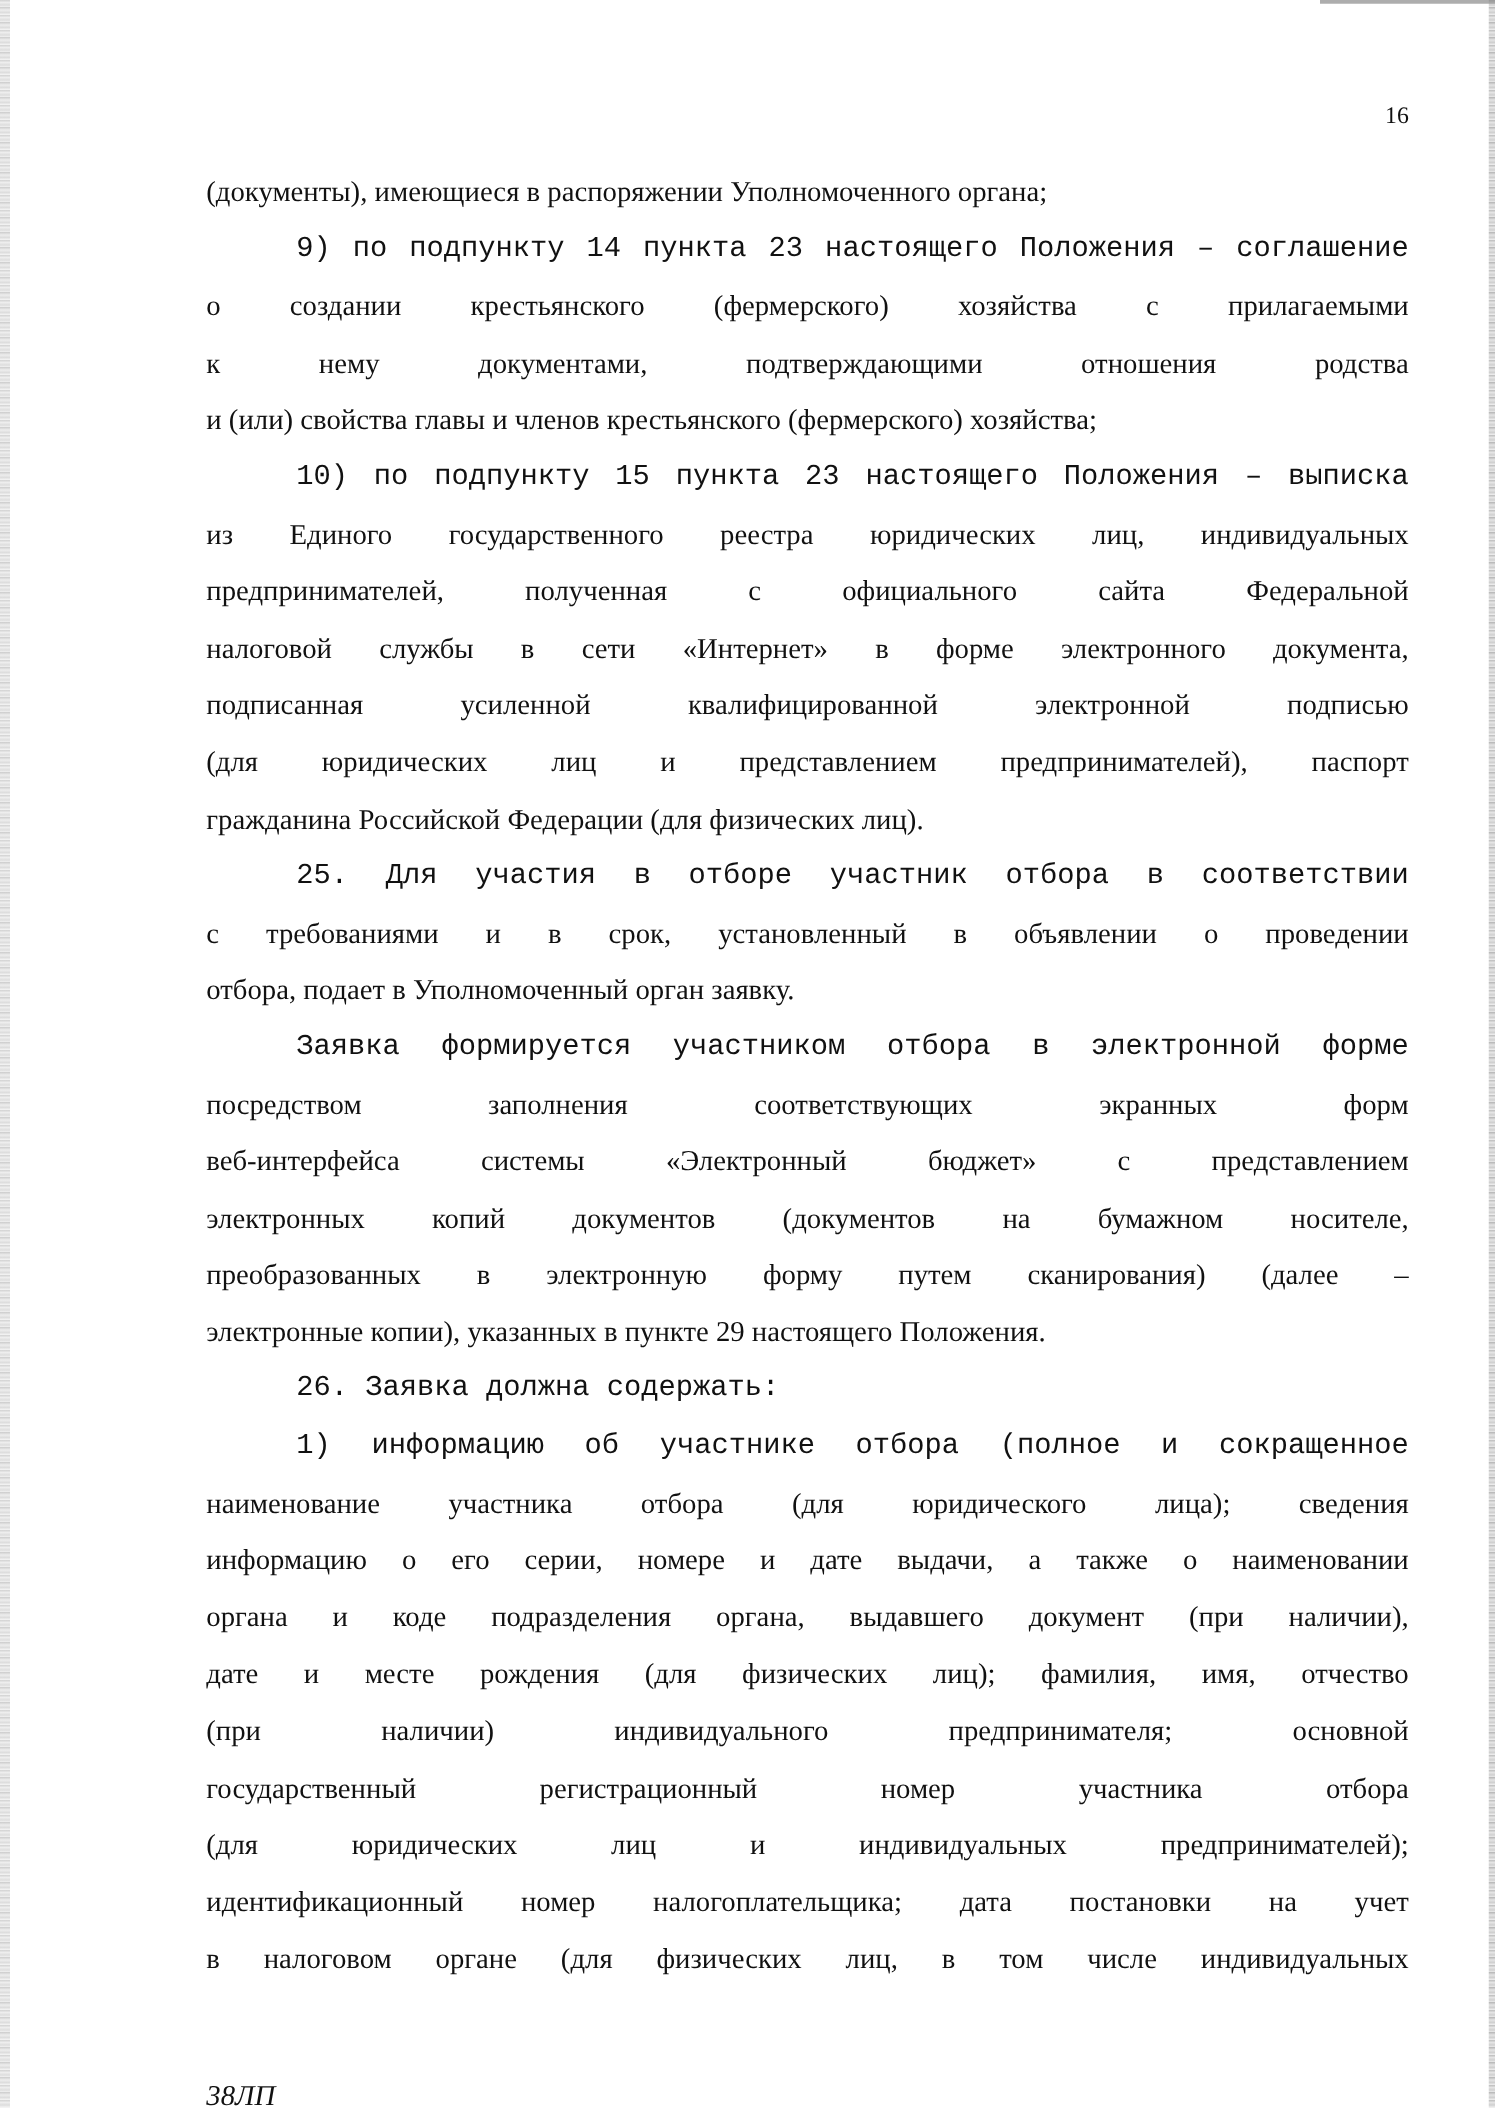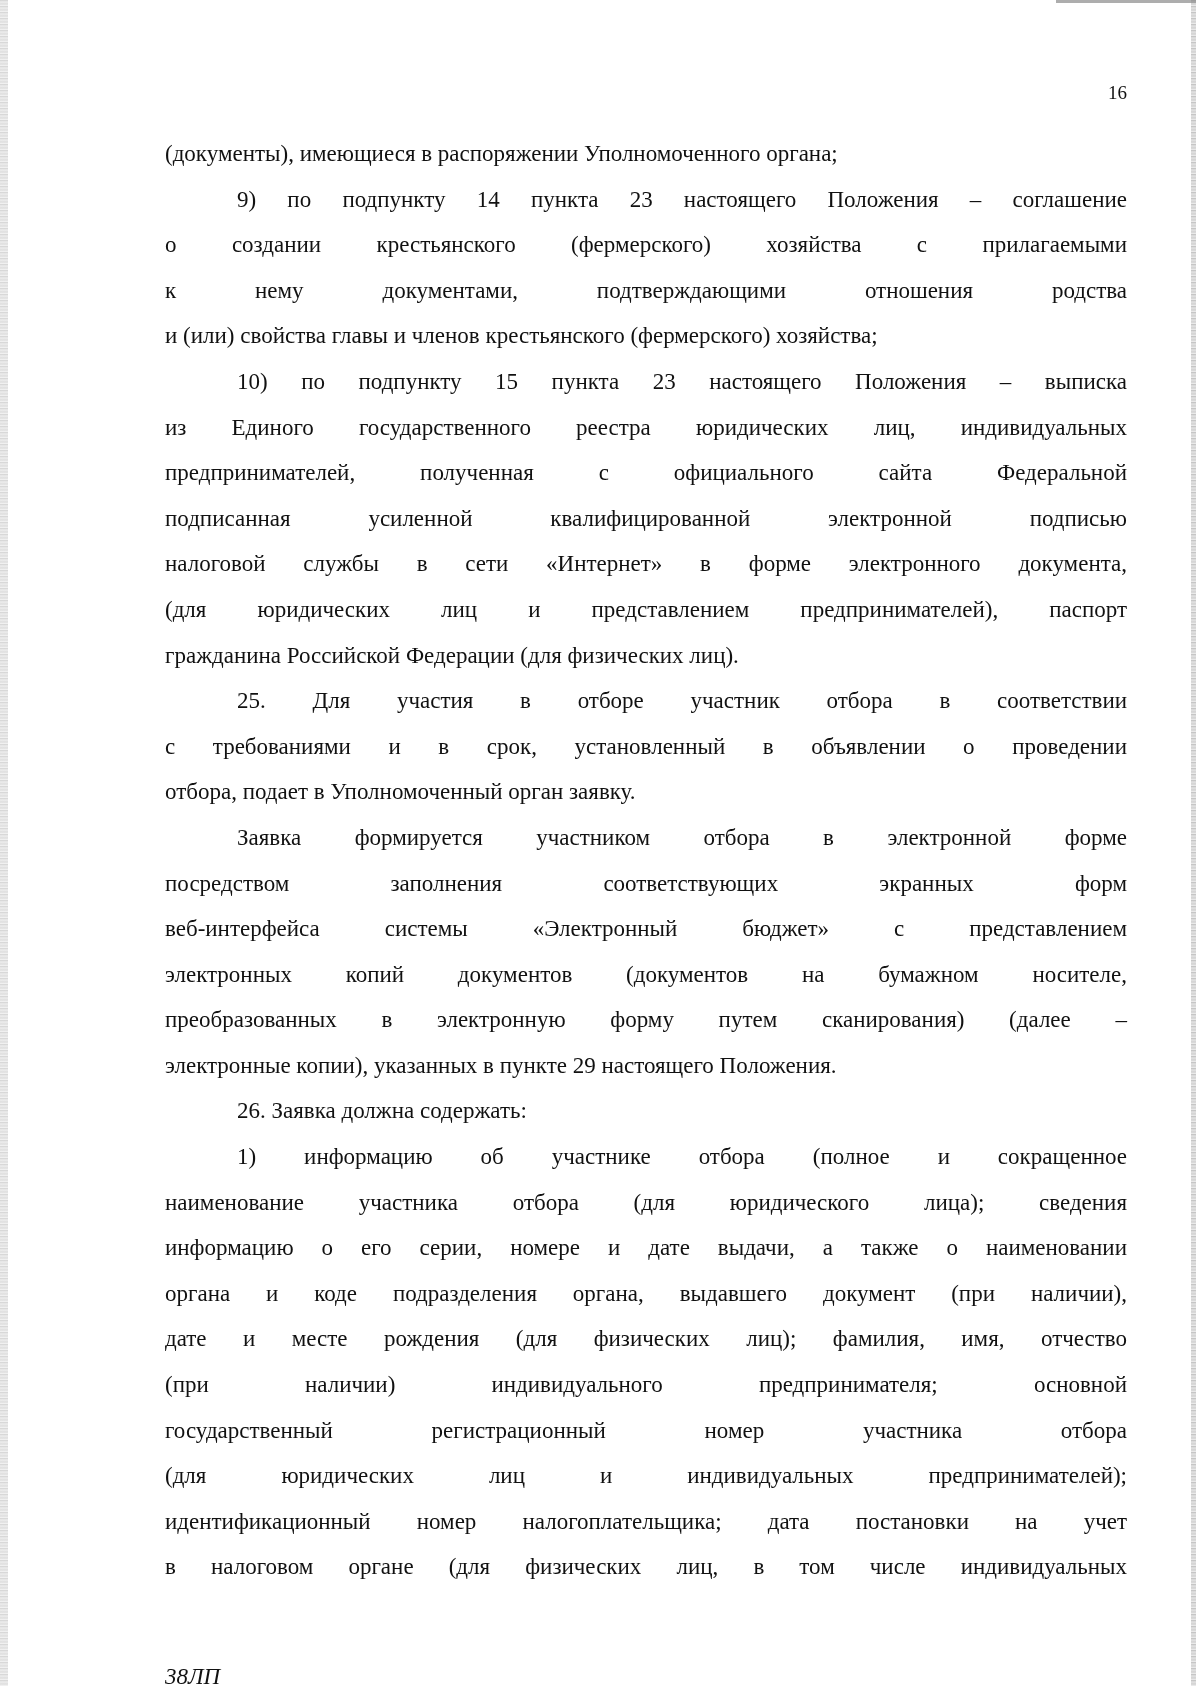--- a/index.html
+++ b/index.html
@@ -28,21 +28,21 @@
     }
     .body-text {
       position: absolute; top: 131px; left: 0; width: 962px;
       font-size: 23px; line-height: 45.6px;
     }
     .line {
       display: block; height: 45.6px; white-space: nowrap;
       text-align: justify; text-align-last: justify;
     }
     .line.last { text-align-last: left; }
-    .line.indent { padding-left: 72px; }
+    .line.indent { padding-left: 72px; font-family: Liberation Mono, monospace; }
     .footer-code {
       position: absolute; left: 0; top: 1664px; font-size: 23px; font-style: italic;
     }
   </style>
 </head>
 <body>
 
 <div class="scan-edge-left"></div>
 <div class="scan-edge-right"></div>
 <div class="scan-edge-top"></div>
@@ -51,22 +51,22 @@
   <div class="page-number">16</div>
   <div class="body-text" id="body-text">
       <span class="line last">(документы), имеющиеся в распоряжении Уполномоченного органа;</span>
       <span class="line indent">9) по подпункту 14 пункта 23 настоящего Положения – соглашение</span>
       <span class="line">о создании крестьянского (фермерского) хозяйства с прилагаемыми</span>
       <span class="line">к нему документами, подтверждающими отношения родства</span>
       <span class="line last">и (или) свойства главы и членов крестьянского (фермерского) хозяйства;</span>
       <span class="line indent">10) по подпункту 15 пункта 23 настоящего Положения – выписка</span>
       <span class="line">из Единого государственного реестра юридических лиц, индивидуальных</span>
       <span class="line">предпринимателей, полученная с официального сайта Федеральной</span>
+      <span class="line">налоговой службы в сети «Интернет» в форме электронного документа,</span>
       <span class="line">подписанная усиленной квалифицированной электронной подписью</span>
-      <span class="line">налоговой службы в сети «Интернет» в форме электронного документа,</span>
       <span class="line">(для юридических лиц и представлением предпринимателей), паспорт</span>
       <span class="line last">гражданина Российской Федерации (для физических лиц).</span>
       <span class="line indent">25. Для участия в отборе участник отбора в соответствии</span>
       <span class="line">с требованиями и в срок, установленный в объявлении о проведении</span>
       <span class="line last">отбора, подает в Уполномоченный орган заявку.</span>
       <span class="line indent">Заявка формируется участником отбора в электронной форме</span>
       <span class="line">посредством заполнения соответствующих экранных форм</span>
       <span class="line">веб-интерфейса системы «Электронный бюджет» с представлением</span>
       <span class="line">электронных копий документов (документов на бумажном носителе,</span>
       <span class="line">преобразованных в электронную форму путем сканирования) (далее –</span>

